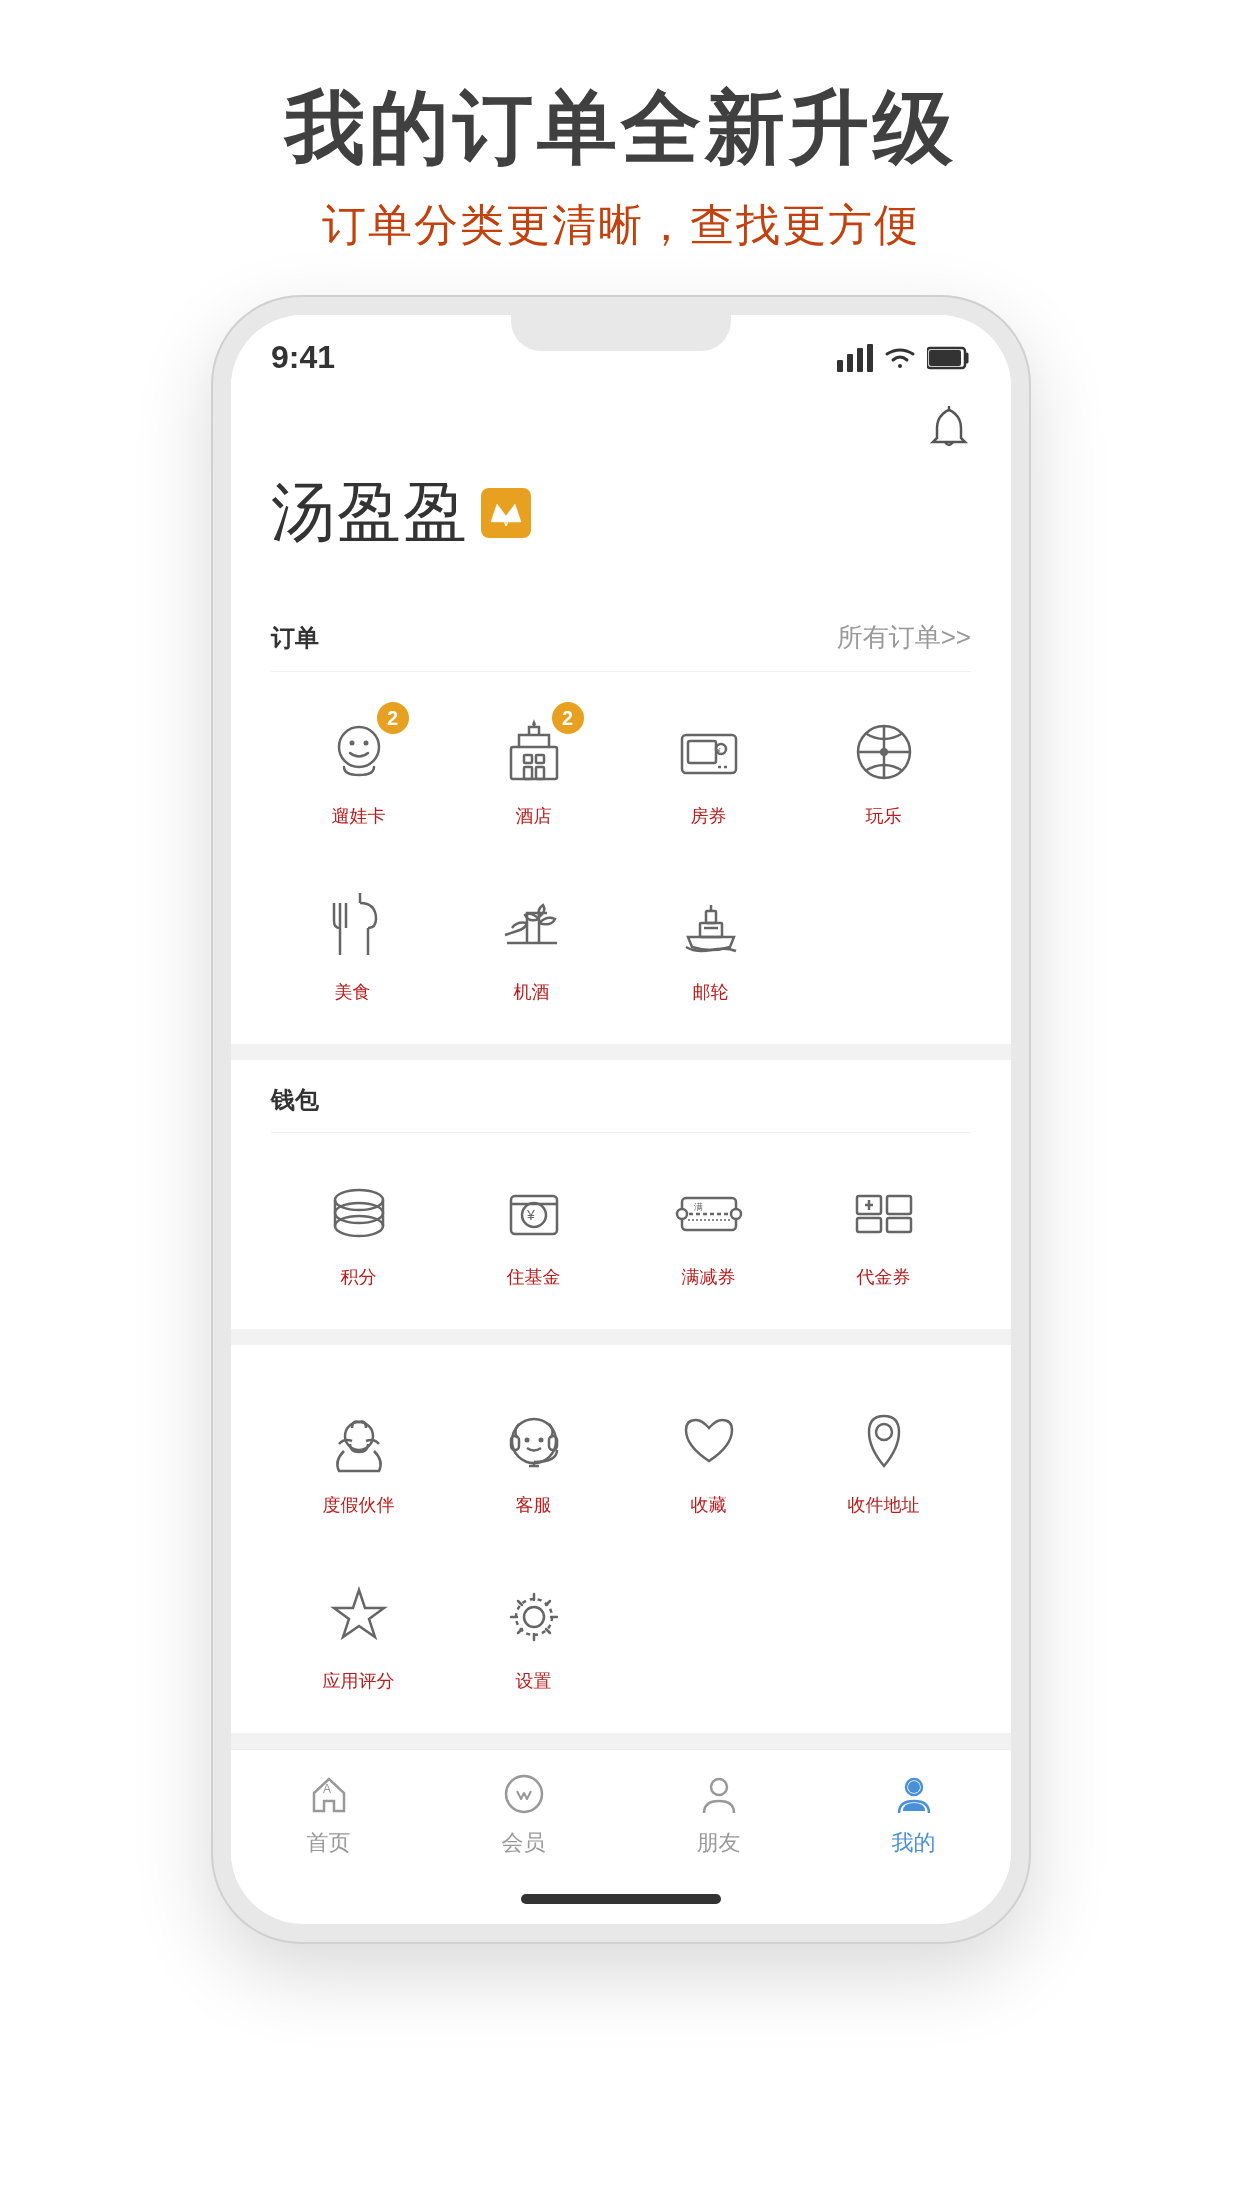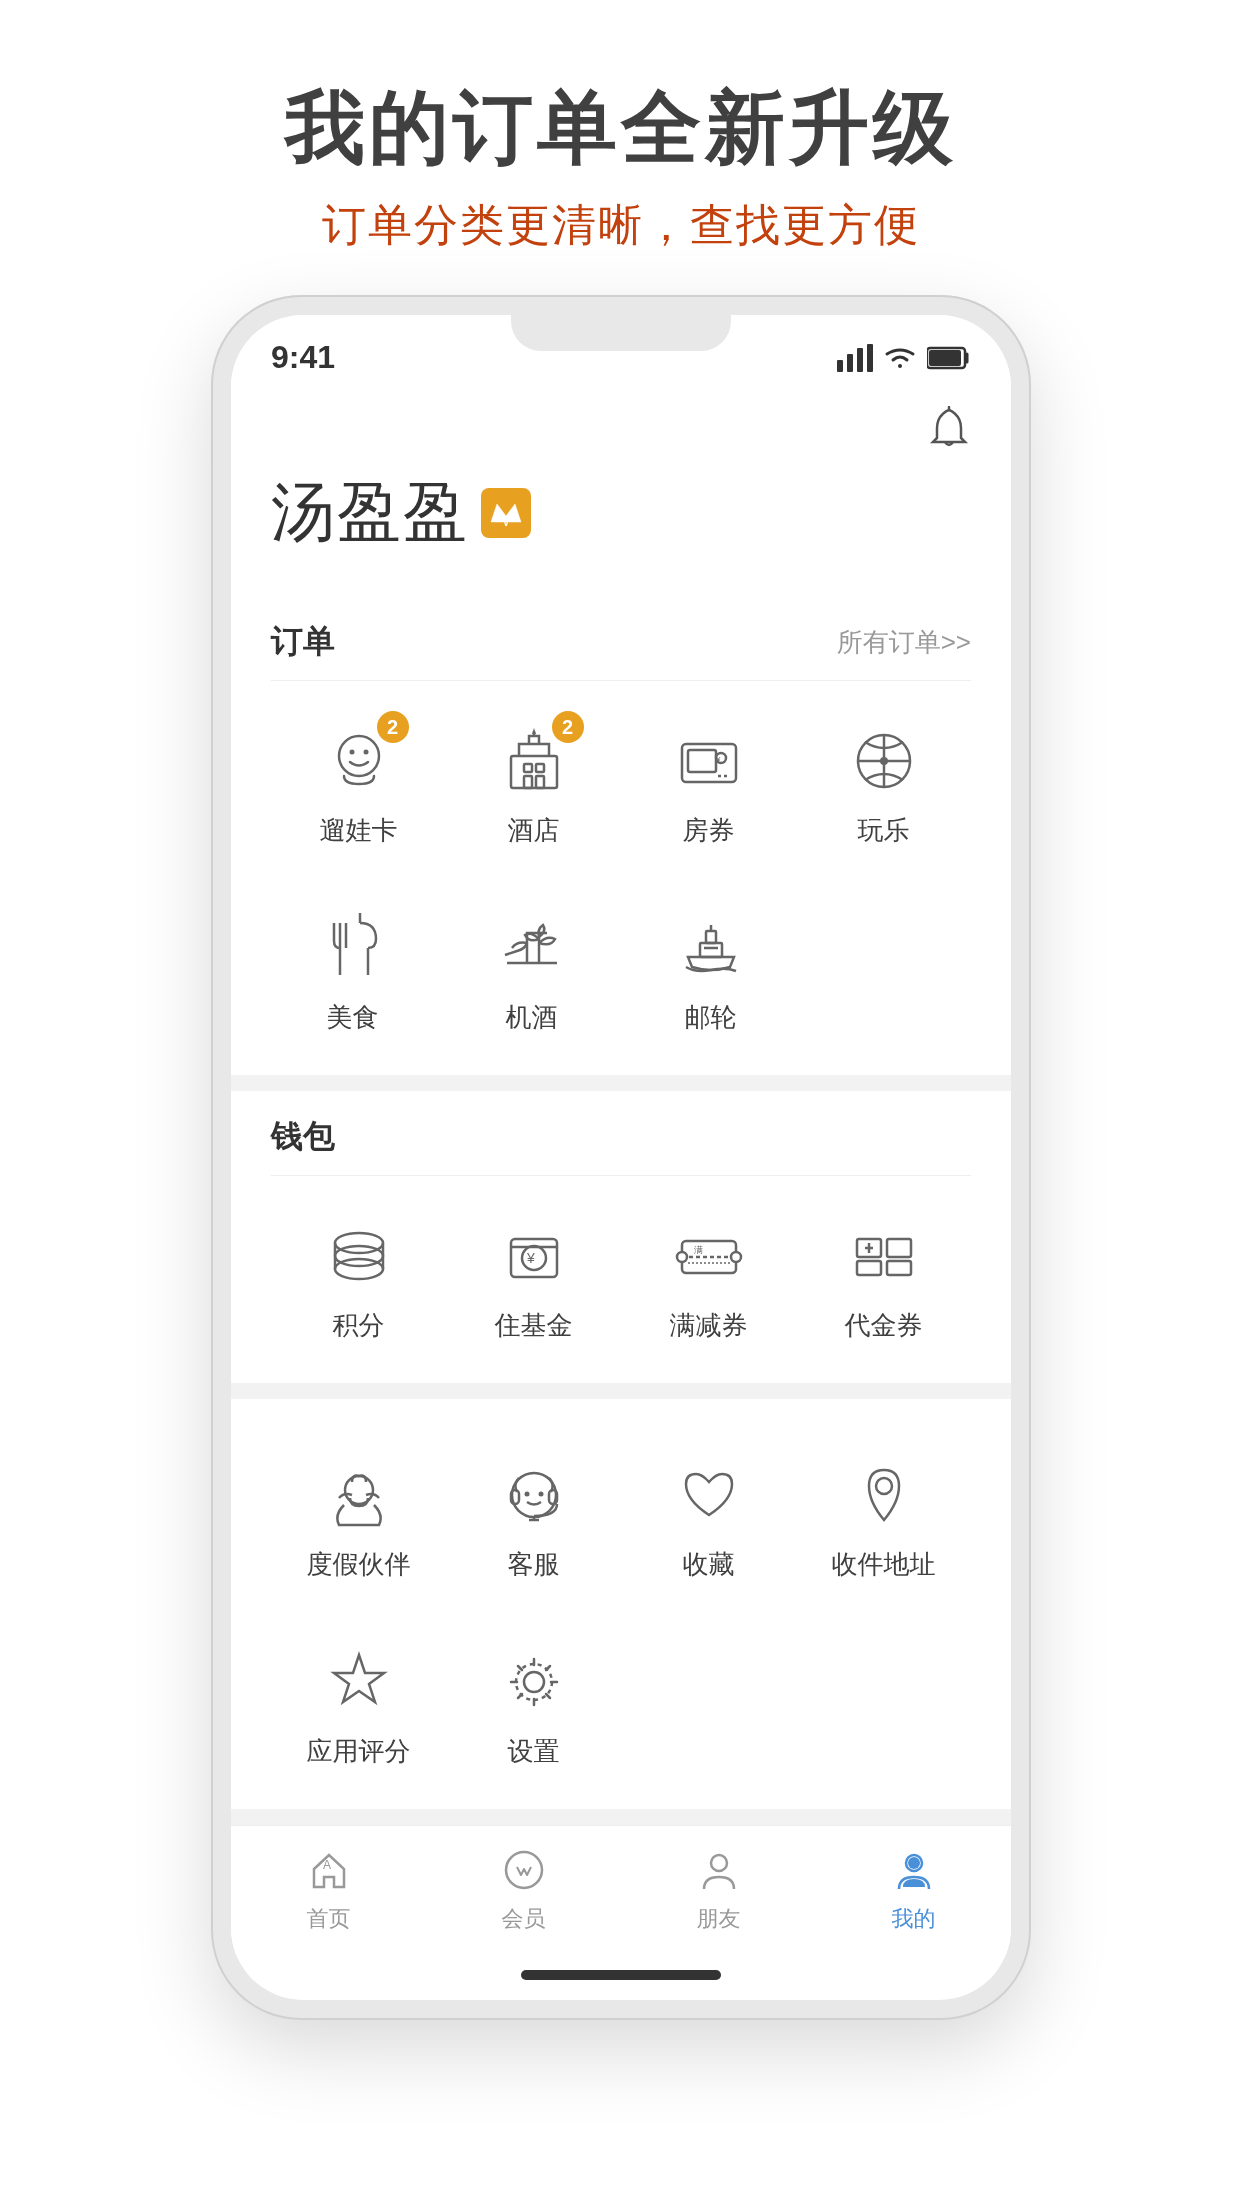--- a/index.html
+++ b/index.html
@@ -157,21 +157,21 @@
 
     .section-header {
       display: flex;
       justify-content: space-between;
       align-items: center;
       padding: 24px 0 16px;
       border-bottom: 1px solid #eee;
     }
 
     .section-title {
-      font-size: 32px;
+      font-size: 24px;
       font-weight: 600;
       color: #333;
     }
 
     .section-link {
       font-size: 26px;
       color: #999;
     }
 
     
@@ -214,22 +214,22 @@
       border-radius: 50%;
       color: white;
       font-size: 20px;
       font-weight: 700;
       display: flex;
       align-items: center;
       justify-content: center;
     }
 
     .icon-label {
-      font-size: 26px;
-      color: #404040;
+      font-size: 18px;
+      color: #b91c1c;
       text-align: center;
     }
 
     
     .icons-grid-3 {
       display: grid;
       grid-template-columns: repeat(4, 1fr);
       gap: 16px;
       padding: 0 0 20px;
     }

